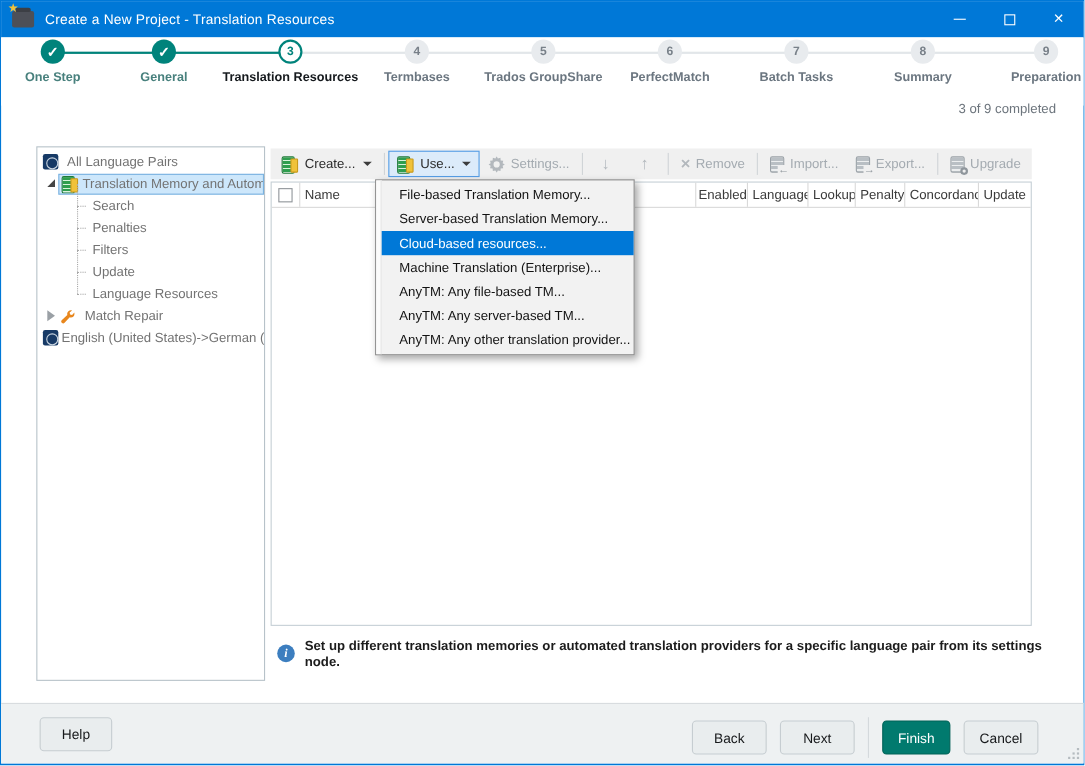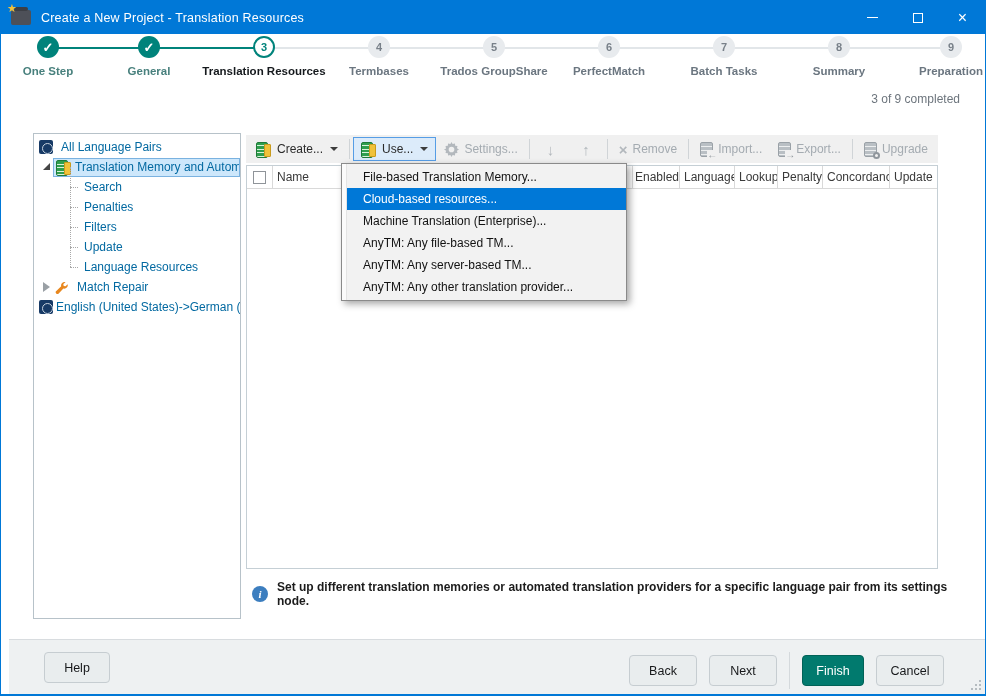--- a/index.html
+++ b/index.html
@@ -33,21 +33,21 @@
   .circle.done { background: #00837b; color: #fff; font-size: 13px; }
   .circle.current { background: #fff; border: 2px solid #00837b; color: #00837b; }
   .circle.upcoming { background: #e8ebee; color: #788089; }
   .step-label { display: block; margin-top: 7px; font-size: 11.5px; font-weight: bold; white-space: nowrap; }
   .step.done .step-label { color: #48807d; }
   .step.current .step-label { color: #15191d; }
   .step.upcoming .step-label { color: #6b7680; }
   .progress-note { position: absolute; top: 91px; right: 25px; font-size: 12px; color: #6d757d; }
 
   
-  .sidebar { position: absolute; left: 32px; top: 132px; width: 208px; height: 486px; border: 1px solid #b7c2c9; background: #fff; overflow: hidden; padding-top: 3px; font-size: 12px; color: #0369a1; }
+  .sidebar { position: absolute; left: 32px; top: 132px; width: 208px; height: 486px; border: 1px solid #b7c2c9; background: #fff; overflow: hidden; padding-top: 3px; font-size: 12px; color: #737373; }
   .trow { height: 20px; display: flex; align-items: center; white-space: nowrap; position: relative; }
   .trow .lbl { padding: 1px 3px; }
   .lvl0 { padding-left: 5px; }
   .lvl1 { padding-left: 7px; }
   .lvl2 { padding-left: 47px; }
   .lvl2::before { content:""; position: absolute; left: 36px; top: -10px; height: 20px; border-left: 1px dotted #a8a8a8; }
   .lvl2::after  { content:""; position: absolute; left: 36px; top: 10px; width: 8px; border-top: 1px dotted #a8a8a8; }
   .tree-icon-gap { width: 5px; }
   .globe-icon { width: 14px; height: 14px; background: #173a66; border-radius: 2px; position: relative; flex: none; }
   .globe-icon::before { content:""; position: absolute; left: 2.5px; top: 2.5px; width: 9px; height: 9px; border: 1.5px solid #c7d3df; border-radius: 50%; }
@@ -84,27 +84,27 @@
   .gh-name { flex: 1; }
   .gh-enabled { width: 47px; justify-content: flex-end; } .gh-languages { width: 55px; } .gh-lookup { width: 43px; }
   .gh-penalty { width: 45px; } .gh-concordance { width: 67px; } .gh-update { width: 47px; border-right: none; }
 
   
   .info-row { position: absolute; left: 251px; top: 579px; width: 700px; display: flex; align-items: center; gap: 9px; }
   .info-icon { width: 16px; height: 16px; border-radius: 50%; background: #3c7ebf; color: #fff; font-size: 11px; font-weight: bold; display: flex; align-items: center; justify-content: center; flex: none; font-family: "Liberation Serif", serif; font-style: italic; }
   .info-text { font-size: 12px; color: #1c1c1c; font-weight: 600; }
 
   
-  .menu { position: absolute; left: 340px; top: 162px; width: 286px; background: #f2f2f2; border: 1px solid #8a8a8a; box-shadow: 3px 3px 7px rgba(0,0,0,.35); z-index: 10; padding: 2px 0; }
+  .menu { position: absolute; left: 340px; top: 162px; width: 236px; background: #f2f2f2; border: 1px solid #8a8a8a; box-shadow: 3px 3px 7px rgba(0,0,0,.35); z-index: 10; padding: 2px 0; }
   .menu::before { content:""; position: absolute; left: 0; top: 0; bottom: 0; width: 4px; background: #fbfbfb; border-right: 1px solid #e4e4e4; }
   .menu-item { position: relative; height: 22px; line-height: 22px; padding-left: 21px; font-size: 12px; color: #121212; white-space: nowrap; }
   .menu-item.highlighted { background: #0078d7; color: #ffffff; margin-left: 5px; padding-left: 16px; }
 
   
-  .footer { position: absolute; left: 0; right: 0; bottom: 0; top: 638px; background: #eef1f2; border-top: 1px solid #d8dcdf; margin-left: 8px; }
+  .footer { position: absolute; left: 0; right: 0; bottom: 0; top: 638px; background: #eef1f2; border-top: 1px solid #d8dcdf; }
   .btn { height: 31px; border: 1px solid #c6cdd1; border-radius: 4px; background: #e9edee; font-size: 12.5px; color: #17191b; display: flex; align-items: center; justify-content: center; font-family: "Liberation Sans", sans-serif; }
   .btn-help { position: absolute; left: 35px; top: 12px; width: 66px; }
   .footer-right { position: absolute; right: 41px; top: 12px; display: flex; align-items: center; }
   .btn-back, .btn-next, .btn-cancel { width: 68px; }
   .btn-finish { width: 62px; background: #017a6e; border-color: #016257; color: #fff; }
   .fr-gap { width: 12px; } 
   .fr-divider { width: 1px; height: 37px; background: #d4d9dc; margin: 0 0; }
   .resize-grip { position: absolute; right: 4px; bottom: 4px; width: 12px; height: 12px; }
   .resize-grip i { position: absolute; width: 2px; height: 2px; background: #b5bcc0; }
   .resize-grip i:nth-child(1){ right:0; bottom:0; } .resize-grip i:nth-child(2){ right:4px; bottom:0; }
@@ -301,20 +301,21 @@
     </div>
   </div>
 
   <div class="info-row">
     <span class="info-icon">i</span>
     <span class="info-text">Set up different translation memories or automated translation providers for a specific language pair from its settings node.</span>
   </div>
 
   <div class="menu">
     <div class="menu-item">File-based Translation Memory...</div>
+    <div class="menu-item">Server-based Translation Memory...</div>
     <div class="menu-item highlighted">Cloud-based resources...</div>
     <div class="menu-item">Machine Translation (Enterprise)...</div>
     <div class="menu-item">AnyTM: Any file-based TM...</div>
     <div class="menu-item">AnyTM: Any server-based TM...</div>
     <div class="menu-item">AnyTM: Any other translation provider...</div>
   </div>
 
   <div class="footer">
     <div class="btn btn-help">Help</div>
     <div class="footer-right">

